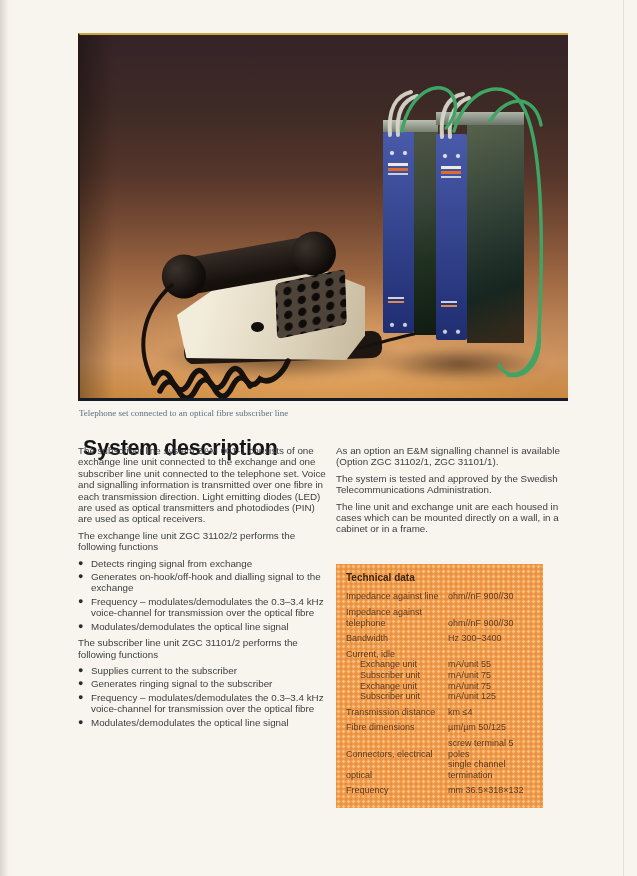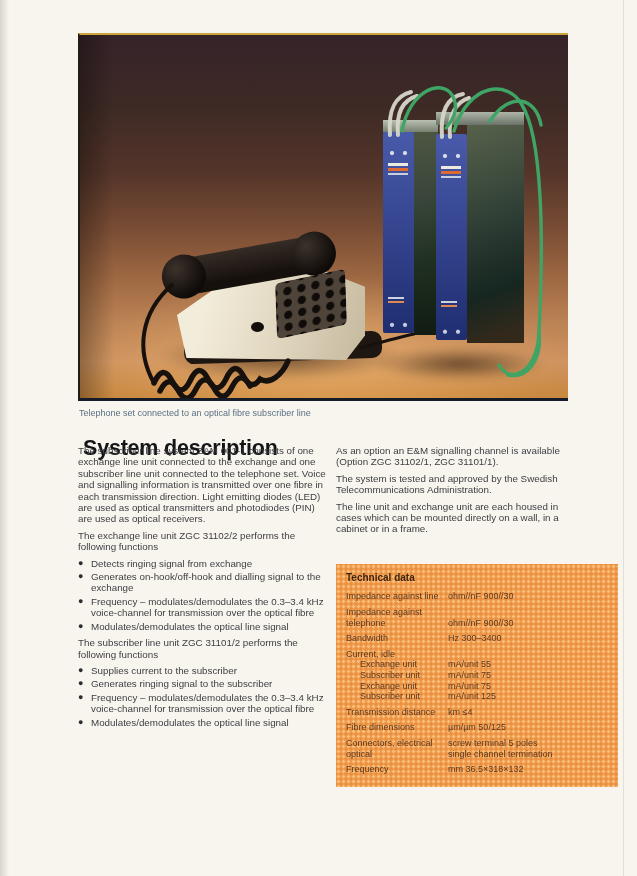--- a/index.html
+++ b/index.html
@@ -63,33 +63,33 @@
     background:linear-gradient(180deg,#ece9df 0 3px,rgba(0,0,0,0) 3px 5px,#dd6a30 5px 8px,rgba(0,0,0,0) 8px 10px,#c9d0dd 10px 12px,rgba(0,0,0,0) 12px);}
   .unit-label-1{left:308px;top:128px;}
   .unit-label-2{left:361px;top:131px;}
   .unit-mark-1{left:308px;top:262px;width:16px;height:8px;
     background:linear-gradient(180deg,#cdd3de 0 2px,rgba(0,0,0,0) 2px 4px,#dd8a50 4px 6px,rgba(0,0,0,0) 6px);}
   .unit-mark-2{left:361px;top:266px;width:16px;height:8px;
     background:linear-gradient(180deg,#cdd3de 0 2px,rgba(0,0,0,0) 2px 4px,#dd8a50 4px 6px,rgba(0,0,0,0) 6px);}
   .cables{left:0;top:0;width:490px;height:368px;}
 
   
-  .caption{position:absolute;left:79px;top:408px;width:460px;font-size:9px;color:#5a7084;}
+  .caption{position:absolute;left:79px;top:408px;width:460px;font-size:9px;color:#5a7084;font-family:Liberation Serif, serif;}
   .heading{position:absolute;left:78px;top:431px;margin:5px;font-size:21.5px;font-weight:bold;color:#141517;letter-spacing:-.2px;}
   .col{position:absolute;top:445px;font-size:9.8px;line-height:11.4px;}
   .col-left{left:78px;width:250px;}
   .col-right{left:336px;width:233px;}
   .col p{margin:0 0 5px 0;}
   .blist{margin:0 0 5px 0;padding:0;list-style:none;}
   .blist li{display:flex;margin:0 0 2px 0;}
   .bullet{flex:0 0 13px;font-size:9px;line-height:11.4px;color:#2a2c2f;}
 
   
   .tech-box{
-    margin-top:29px;box-sizing:border-box;width:282px;min-height:212px;
+    margin-top:29px;box-sizing:border-box;width:207px;min-height:212px;
     padding:9px 10px 12px 10px;
     background-color:#f29c4e;
     background-image:radial-gradient(circle,rgba(255,225,170,.5) 1px,rgba(0,0,0,0) 1.6px),
                      radial-gradient(circle,rgba(215,120,40,.45) 1px,rgba(0,0,0,0) 1.6px);
     background-size:5px 5px,5px 5px;background-position:0 0,2.5px 2.5px;
     color:#5c3a22;font-size:9px;line-height:10.6px;
   }
   .tech-title{margin:0 0 8px 0;font-size:10px;font-weight:bold;color:#3c2410;}
   .trow{display:flex;align-items:flex-end;}
   .trow .tl{flex:0 0 102px;}

